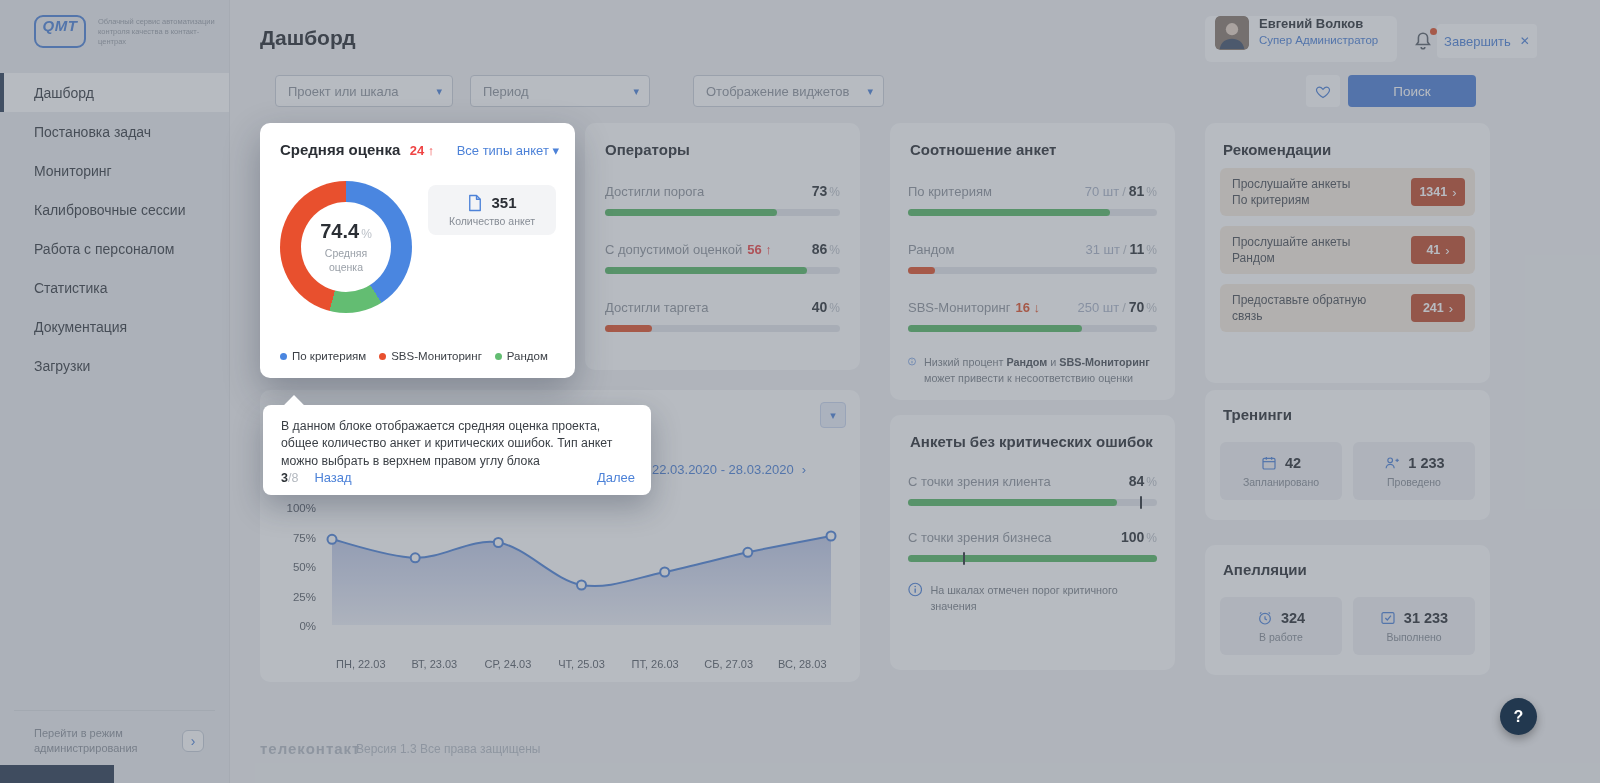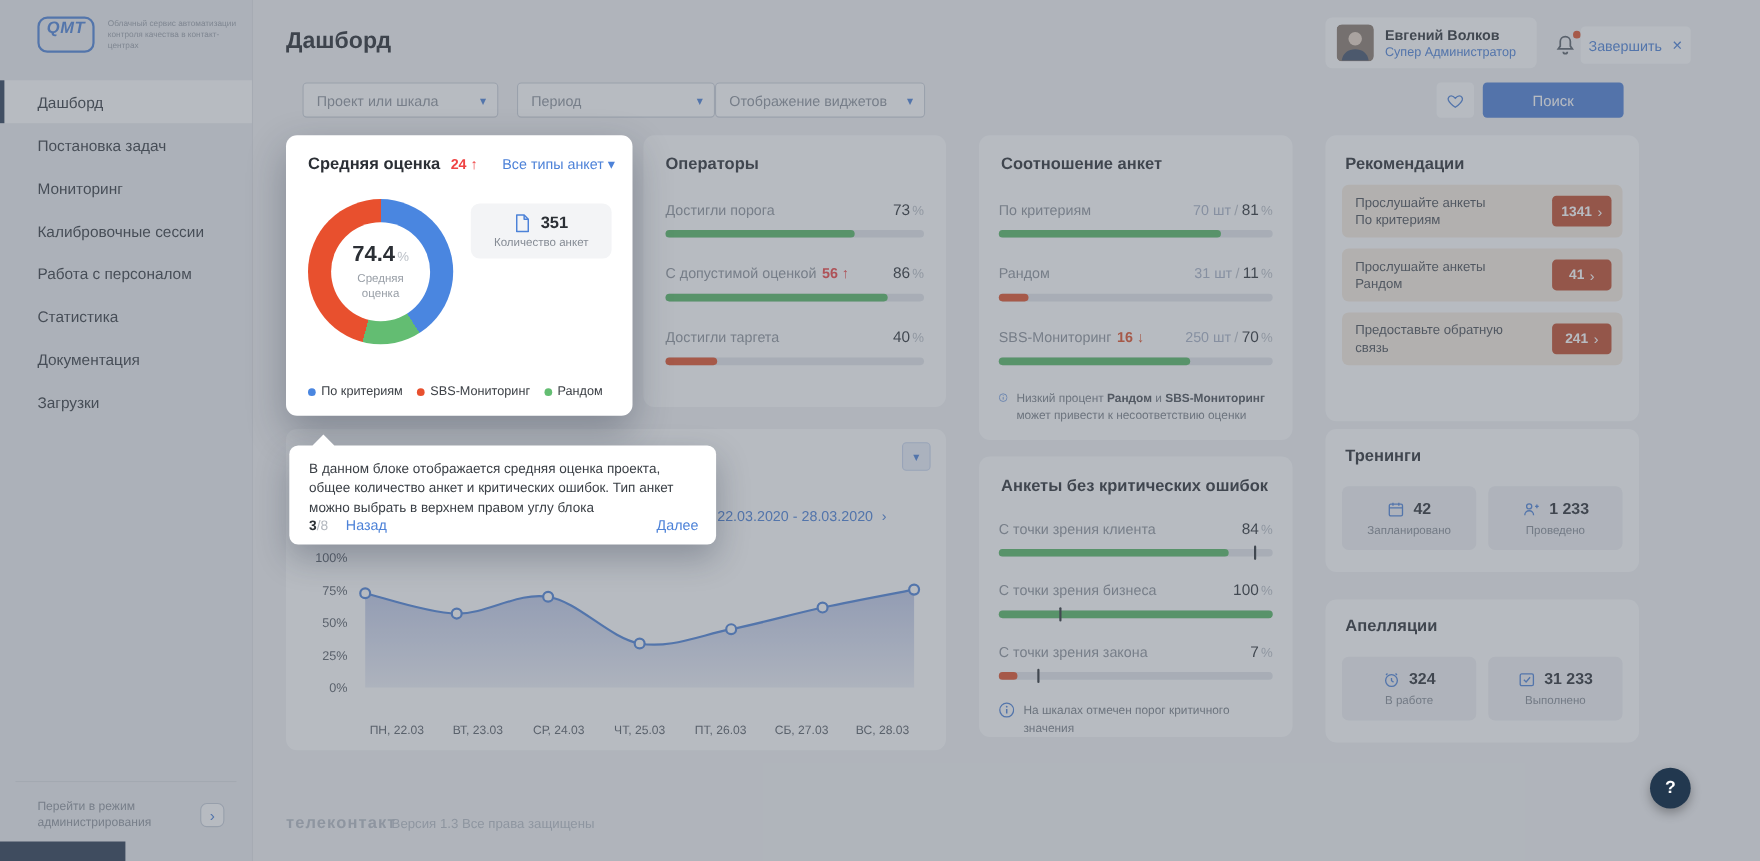--- a/index.html
+++ b/index.html
@@ -14,44 +14,44 @@
   .nav{position:absolute;left:0;top:73px;width:100%}
   .nav-item{height:39px;display:flex;align-items:center;padding-left:34px;font-size:14px;font-weight:500;color:#373c42;cursor:pointer}
   .nav-item.active{background:#fff;border-left:4px solid #2e3f58;padding-left:30px}
   .sidebar-divider{position:absolute;left:14px;right:14px;top:710px;height:1px;background:#dcdfe3}
   .admin-text{position:absolute;left:34px;top:726px;width:122px;font-size:11px;line-height:1.35;color:#8d939c;cursor:pointer}
   .admin-btn{position:absolute;left:182px;top:730px;width:22px;height:22px;border-radius:6px;background:#fff;border:1px solid #c6cdd8;color:#4d82d8;font-size:14px;line-height:1;display:flex;align-items:center;justify-content:center;cursor:pointer}
   .sidebar-accent{position:absolute;left:0;top:765px;width:114px;height:18px;background:#2a3950}
 
   
   .page-title{position:absolute;left:260px;top:26px;font-size:21px;font-weight:700;color:#282c31}
-  .user-panel{position:absolute;left:1205px;top:16px;width:192px;height:46px;background:#fff;border-radius:6px;display:flex;align-items:center;gap:10px;padding:0 10px;cursor:pointer}
+  .user-panel{position:absolute;left:1205px;top:16px;width:192px;height:46px;background:#fff;border-radius:6px;display:flex;gap:10px;padding:0 10px;cursor:pointer}
   .avatar{width:34px;height:34px;border-radius:5px;overflow:hidden;flex:0 0 auto}
   .user-name{font-size:13px;font-weight:700;color:#2e3338}
   .user-role{font-size:11.5px;color:#4d82d8;margin-top:3px}
   .bell-btn{position:absolute;left:1412px;top:28px;width:26px;height:26px;background:none;border:none;cursor:pointer}
   .bell-dot{position:absolute;right:1px;top:0;width:7px;height:7px;border-radius:50%;background:#e0512a}
   .finish-btn{position:absolute;left:1437px;top:24px;width:100px;height:34px;background:#fff;border:none;border-radius:4px;color:#4d82d8;font-size:13px;display:flex;align-items:center;justify-content:center;gap:9px;cursor:pointer}
   .finish-x{font-size:12px}
 
   
   .dd{position:absolute;top:75px;height:32px;background:#fff;border:1px solid #ccd1d9;border-radius:4px;display:flex;align-items:center;justify-content:space-between;padding:0 10px 0 12px;font-size:13px;color:#8d939c;cursor:pointer}
   .dd .chev{color:#4d82d8;font-size:11px}
-  .dd1{left:275px;width:178px}.dd2{left:470px;width:180px}.dd3{left:650px;width:191px}
+  .dd1{left:275px;width:178px}.dd2{left:470px;width:180px}.dd3{left:693px;width:191px}
   .heart-btn{position:absolute;left:1306px;top:75px;width:34px;height:32px;background:#fff;border:none;border-radius:4px;display:flex;align-items:center;justify-content:center;cursor:pointer}
   .search-btn{position:absolute;left:1348px;top:75px;width:128px;height:32px;background:#4d7fd6;border:none;border-radius:4px;color:#fff;font-size:13.5px;cursor:pointer}
 
   
   .card{position:absolute;background:#fff;border-radius:10px}
   .card-title{font-size:15px;font-weight:700;color:#2b2f35}
   .prow-head{display:flex;justify-content:space-between;align-items:baseline}
   .prow-label{font-size:13px;color:#8d939b}
   .delta-up{color:#ef4444;font-weight:700;font-size:13px;margin-left:5px}
   .delta-down{color:#e0512a;font-weight:700;font-size:13px;margin-left:5px}
-  .val{font-size:14px;font-weight:400;color:#2e3338}
+  .val{font-size:14px;font-weight:700;color:#2e3338}
   .unit{font-size:12px;color:#bcc1c8;font-weight:400;margin-left:2px}
   .count{color:#a9b3c7;font-size:13px}
   .sep{color:#b9bec6;font-size:13px;margin:0 3px}
   .bar{position:relative;height:7px;border-radius:4px;background:#e4e7eb;margin-top:9px}
   .fill{position:absolute;left:0;top:0;height:100%;border-radius:4px}
   .fill.green{background:#57b864}
   .fill.red{background:#e0512a}
   .tick{position:absolute;top:-3px;width:2px;height:13px;background:#2e3338;border-radius:1px}
   .note{display:flex;gap:8px;align-items:flex-start}
   .note-text{font-size:10.8px;line-height:1.5;color:#7a8088}
@@ -446,30 +446,20 @@
     <div class="prow">
       <div class="prow-head">
         <span class="prow-label">С точки зрения бизнеса</span>
         <span><span class="val">100</span><span class="unit">%</span></span>
       </div>
       <div class="bar">
           <div class="fill green" style="width: 100%;"></div>
           <span class="tick" style="left: 22%;"></span>
         </div>
     </div>
-    <div class="prow">
-      <div class="prow-head">
-        <span class="prow-label">С точки зрения закона</span>
-        <span><span class="val">7</span><span class="unit">%</span></span>
-      </div>
-      <div class="bar">
-          <div class="fill red" style="width: 7%;"></div>
-          <span class="tick" style="left: 14%;"></span>
-        </div>
-    </div>
     <div class="note">
       <svg class="icon" width="15" height="15" viewBox="0 0 16 16">
         <circle cx="8" cy="8" r="7" fill="none" stroke="#4d82d8" stroke-width="1.3"></circle>
         <line x1="8" y1="7" x2="8" y2="11.5" stroke="#4d82d8" stroke-width="1.5"></line>
         <circle cx="8" cy="4.6" r="0.9" fill="#4d82d8"></circle>
       </svg>
       <span class="note-text">На шкалах отмечен порог критичного значения</span>
     </div>
   </section>
 

